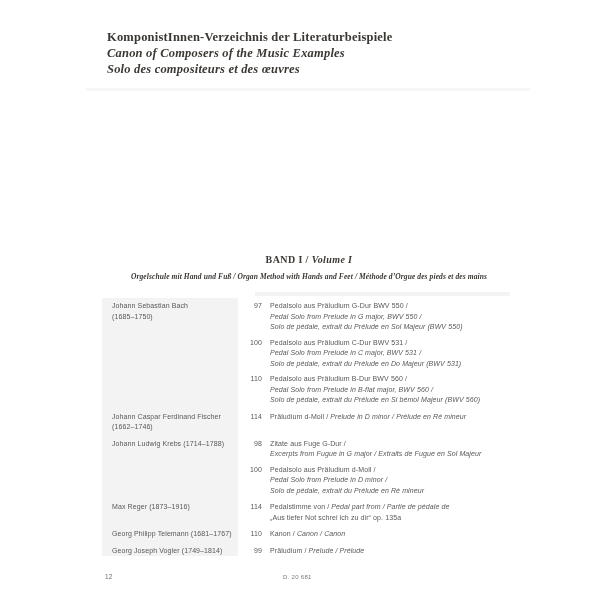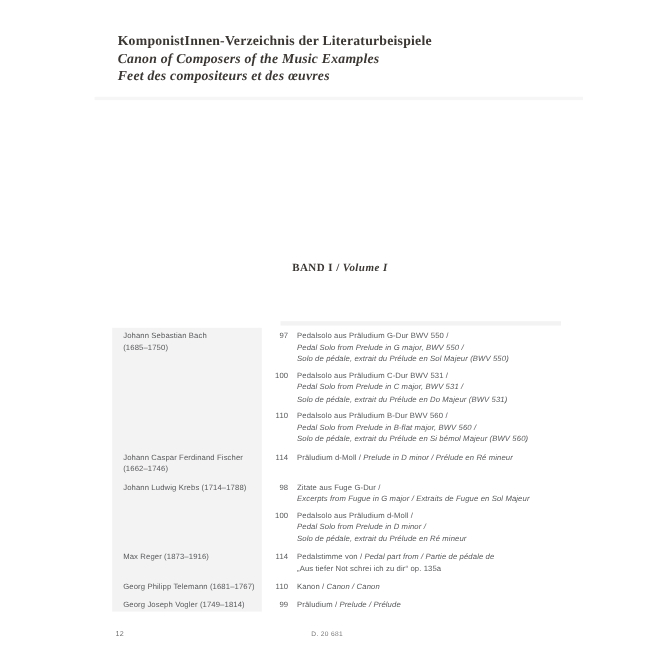--- a/index.html
+++ b/index.html
@@ -15,21 +15,21 @@
     color:var(--title-color,#3b3733);
     line-height:16px;font-size:12.5px;letter-spacing:.2px;
   }
   .doc-title .t-main{font-weight:600;font-style:normal;}
   .doc-title .t-sub{font-weight:600;font-style:italic;}
   .rule-strip{
     position:absolute;left:86px;top:88px;width:444px;height:3px;
     background:#f6f6f6;
   }
   
-  .band-wrap{position:absolute;left:105px;top:238px;width:408px;text-align:center;
+  .band-wrap{position:absolute;left:105px;top:254px;width:408px;text-align:center;
     font-family:"Liberation Serif","DejaVu Serif",serif;color:var(--title-color,#3b3733);}
   .band-line{font-size:10px;font-weight:700;letter-spacing:.4px;}
   .band-line .vol{font-style:italic;}
   .band-sub{margin-top:7px;font-size:7.5px;font-weight:600;font-style:italic;letter-spacing:.1px;}
   
   .col-bg-left{
     position:absolute;left:102px;top:298px;width:136px;height:258px;
     background:var(--col-bg,#f3f3f3);
   }
   .col-bg-top-right{
@@ -58,27 +58,28 @@
   }
 </style>
 </head>
 <body>
 
 <div class="sheet" style="--page-bg: #ffffff; --title-color: #3b3733; --body-color: #57585a; --col-bg: #f3f3f3;">
 
   <div class="doc-title">
     <div class="t-main">KomponistInnen-Verzeichnis der Literaturbeispiele</div>
     <div class="t-sub">Canon of Composers of the Music Examples</div>
-    <div class="t-sub">Feet des compositeurs et des œuvres</div>
+    <div class="t-sub">Solo des compositeurs et des œuvres</div>
   </div>
 
   <div class="rule-strip"></div>
 
   <div class="band-wrap">
     <div class="band-line"><span>BAND I</span><span> / </span><span class="vol">Volume I</span></div>
+    <div class="band-sub">Orgelschule mit Hand und Fuß / Organ Method with Hands and Feet / Méthode d’Orgue des pieds et des mains</div>
   </div>
 
   <div class="col-bg-left"></div>
   <div class="col-bg-top-right"></div>
 
   <div class="tbl">
       <div class="t-row">
         <div class="t-composer">
           <div class="t-name-line">Johann Sebastian Bach</div>
           <div class="t-name-line">(1685–1750)</div>

